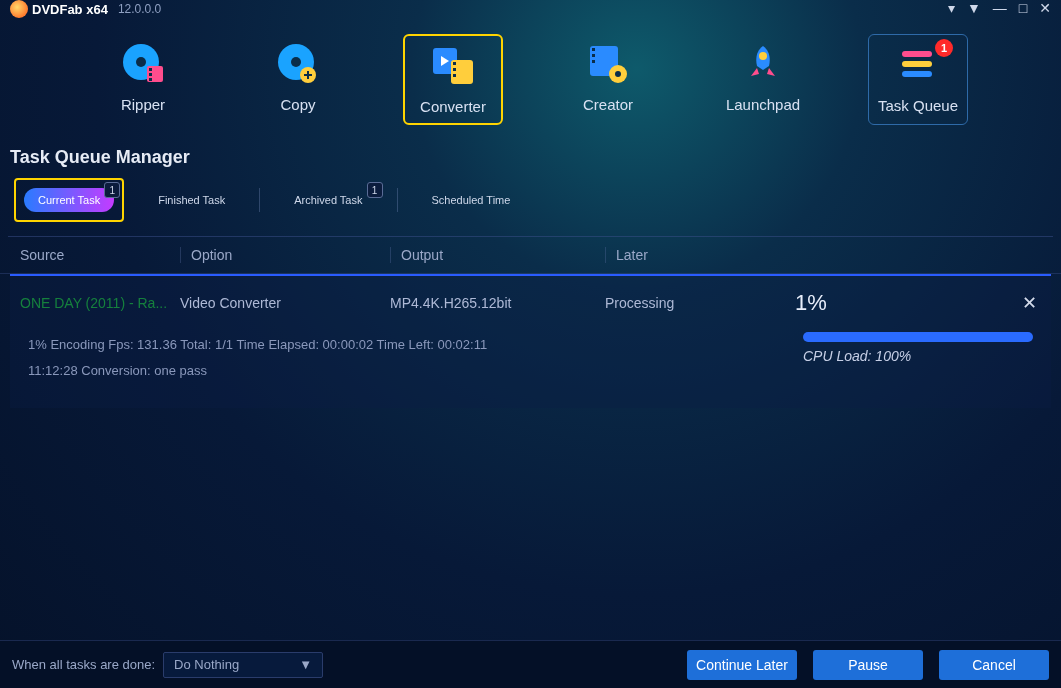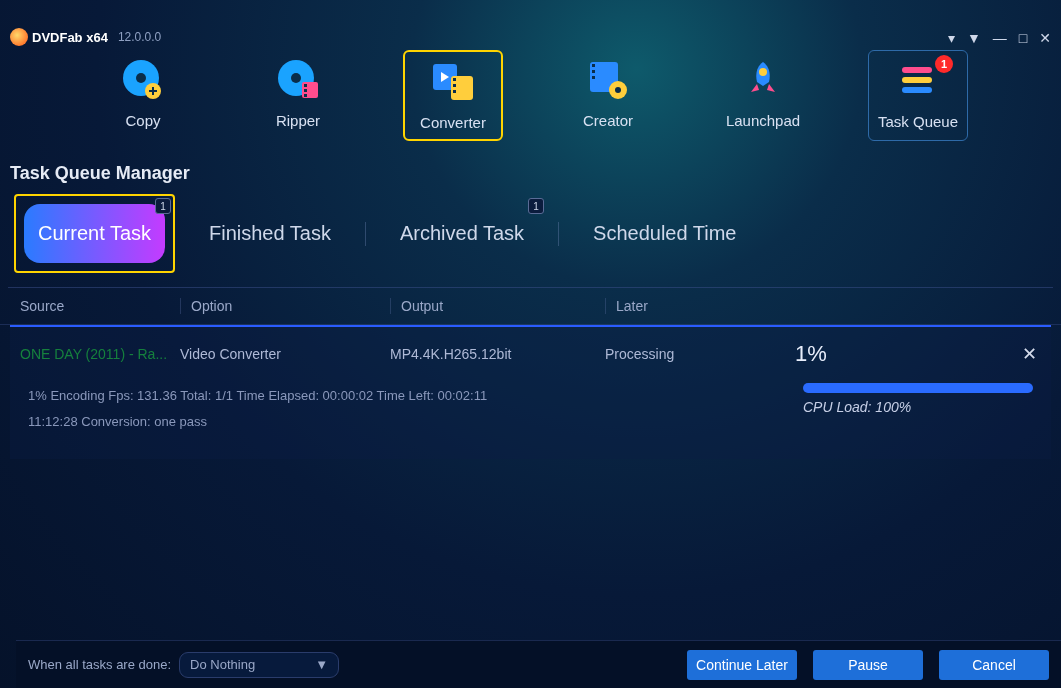--- a/index.html
+++ b/index.html
@@ -8,24 +8,23 @@
     height: 688px;
     background: radial-gradient(ellipse at 60% 10%, #0e5a6b 0%, #0a2d4a 25%, #071938 60%, #05122a 100%);
     font-family: "Segoe UI", Arial, sans-serif;
     color: #c9d1e4;
     overflow: hidden;
     position: relative;
   }
   
   .title-bar {
     display: flex;
-    align-items: flex-end;
+    align-items: flex-start;
     height: 30px;
     padding: 0 10px;
-    margin-top: 16px;
   }
   .title-bar .logo {
     display: flex;
     align-items: center;
     gap: 4px;
   }
   .logo-icon {
     width: 18px; height: 18px; border-radius: 50%;
     background: radial-gradient(circle at 40% 40%, #ffd86b 0%, #ff7b2e 70%);
     display: inline-block;
@@ -79,22 +78,22 @@
     align-items: center;
     border-bottom: 1px solid rgba(60,80,140,0.5);
     margin: 0 8px;
   }
   .tab-btn-wrap { position: relative; display:inline-flex; }
   .tab-btn-wrap.hl { border: 2px solid #ffd400; padding: 8px; border-radius: 4px; margin-left:-8px;}
   .tab-btn {
     border: none;
     background: transparent;
     color: #cfd8ea;
-    font-size: 20px;
-    padding: 18px 14px;
+    font-size: 11px;
+    padding: 6px 14px;
     cursor: pointer;
     border-radius: 16px;
   }
   .tab-btn.active {
     background: linear-gradient(90deg, #2a7bff 0%, #c43bff 100%);
     color: #fff;
   }
   .tab-sep { width:1px; height:24px; background:rgba(120,140,190,0.35); }
   .tab-badge {
     position: absolute; top: -6px; right: -6px;
@@ -140,31 +139,31 @@
     color:#8a98bb; font-size:13px;
   }
   .details-left{flex:1; line-height:26px;}
   .details-right{width:230px;font-style:italic;}
   .prog-track{height:10px; border-radius:5px; background:#1a2a55; overflow:hidden;}
   .prog-fill{height:100%; background:#2a6bff; width:100%;}
   .cpu-label{color:#c6cfe6; font-size:14px; margin-top:6px;}
 
   
   .bottom-bar {
-    position:absolute; left:16px; right:0; bottom:0;
+    position:absolute; left:0; right:0; bottom:0;
     display:flex; align-items:center;
     height:48px; padding:0 12px;
     background:#041027;
     border-top:1px solid rgba(60,80,140,0.4);
   }
   .bottom-bar .lbl{color:#9aa8c8; font-size:13px; margin-right:8px;}
   .select-box{
     display:flex; align-items:center; justify-content:space-between;
     min-width:160px; height:26px; padding:0 10px;
-    border:1px solid #2a3c6b; border-radius:9px;
+    border:1px solid #2a3c6b; border-radius:2px;
     background:#071a3c; color:#9aa8c8; font-size:13px; cursor:pointer;
   }
   .bottom-bar .spacer{flex:1;}
   .action-btn{
     min-width:110px; height:30px; margin-left:16px;
     border:none; border-radius:3px;
     background:#1e6fd9; color:#fff; font-size:14px; cursor:pointer;
   }
   svg{display:block}
 </style>
@@ -187,40 +186,40 @@
   </div>
 </div>
 
 <div class="main-nav">
 
   <div class="nav-item">
     <div class="nav-icon">
       <svg width="48" height="48">
           <circle cx="22" cy="22" r="18" fill="#1aa3ff"></circle>
           <circle cx="22" cy="22" r="5" fill="#0a2d4a"></circle>
-          <circle cx="34" cy="35" r="8" fill="#ffce3c"></circle>
-          <rect x="30" y="34" width="8" height="2" fill="#0a2d4a"></rect>
-          <rect x="33" y="31" width="2" height="8" fill="#0a2d4a"></rect>
-        </svg>
-    </div>
-    <span class="nav-label">Copy</span>
-  </div>
-
-  <div class="nav-item">
-    <div class="nav-icon">
-      <svg width="48" height="48">
-          <circle cx="22" cy="22" r="18" fill="#1aa3ff"></circle>
-          <circle cx="22" cy="22" r="5" fill="#0a2d4a"></circle>
           <rect x="28" y="26" width="16" height="16" rx="2" fill="#ff4d8d"></rect>
           <rect x="30" y="28" width="3" height="3" fill="#0a2d4a"></rect>
           <rect x="30" y="33" width="3" height="3" fill="#0a2d4a"></rect>
           <rect x="30" y="38" width="3" height="3" fill="#0a2d4a"></rect>
         </svg>
     </div>
     <span class="nav-label">Ripper</span>
+  </div>
+
+  <div class="nav-item">
+    <div class="nav-icon">
+      <svg width="48" height="48">
+          <circle cx="22" cy="22" r="18" fill="#1aa3ff"></circle>
+          <circle cx="22" cy="22" r="5" fill="#0a2d4a"></circle>
+          <circle cx="34" cy="35" r="8" fill="#ffce3c"></circle>
+          <rect x="30" y="34" width="8" height="2" fill="#0a2d4a"></rect>
+          <rect x="33" y="31" width="2" height="8" fill="#0a2d4a"></rect>
+        </svg>
+    </div>
+    <span class="nav-label">Copy</span>
   </div>
 
   <div class="nav-item selected-yellow">
     <div class="nav-icon">
       <svg width="48" height="48">
           <rect x="4" y="6" width="24" height="26" rx="3" fill="#2a8bff"></rect>
           <polygon points="12,14 12,24 20,19" fill="#fff"></polygon>
           <rect x="22" y="18" width="22" height="24" rx="3" fill="#ffce3c"></rect>
           <rect x="24" y="20" width="3" height="3" fill="#0a2d4a"></rect>
           <rect x="24" y="26" width="3" height="3" fill="#0a2d4a"></rect>

